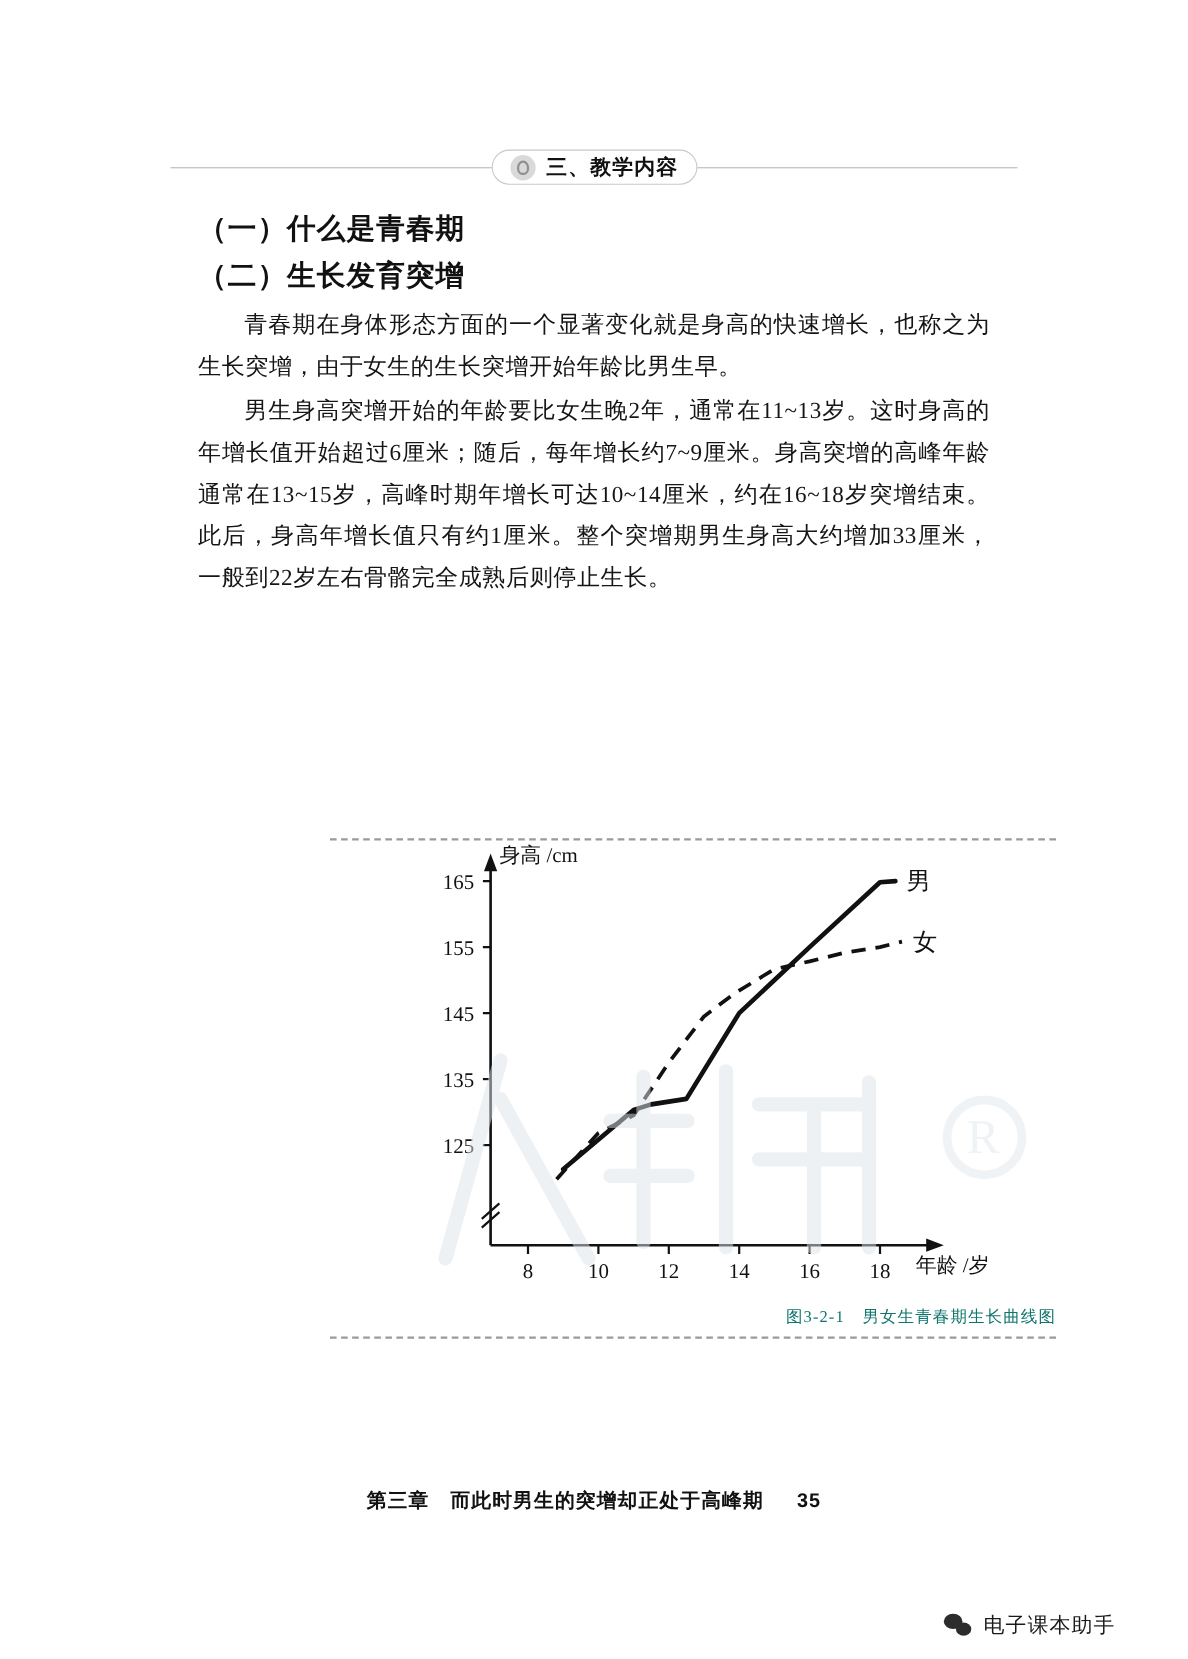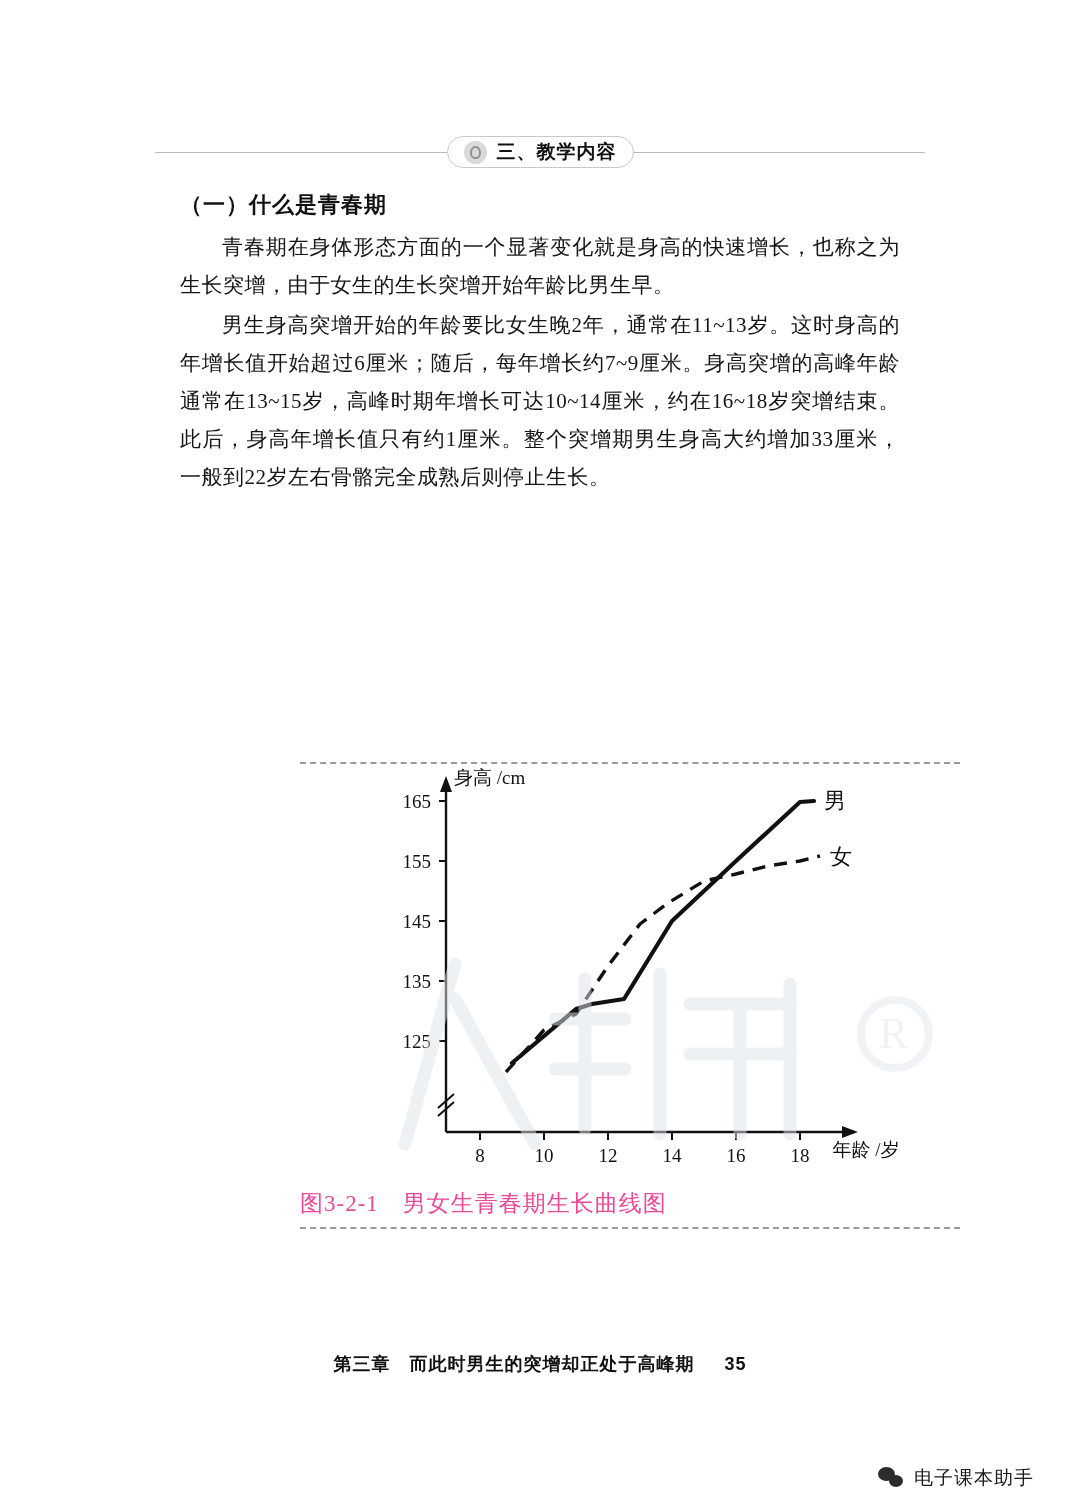--- a/index.html
+++ b/index.html
@@ -75,21 +75,21 @@
 
   
   .content {
     position: absolute;
     left: 180px;
     top: 190px;
     width: 720px;
   }
   h2.sec {
     font-family: "Liberation Sans", sans-serif;
-    font-size: 22px;
+    font-size: 26px;
     font-weight: bold;
     margin: 0 0 8px 0;
     letter-spacing: 1px;
     color: #111;
   }
   .sec-2 { margin-top: 34px; }
   p.para {
     margin: 0 0 2px 0;
     font-size: 21px;
     line-height: 38px;
@@ -111,26 +111,26 @@
     width: 660px;
     height: 0;
     border-top: 2px dashed #9a9a9a;
   }
   .fig-inner {
     position: relative;
     height: 430px;
     width: 660px;
   }
   .fig-caption {
-    text-align: left;
-    font-size: 23px;
+    text-align: right;
+    font-size: 15px;
     letter-spacing: 1px;
     margin-top: -6px;
     margin-bottom: 8px;
-    color: #ec4899;
+    color: #0f766e;
   }
 
   
   .watermark {
     position: absolute;
     left: 60px;
     top: 180px;
     width: 600px;
     height: 230px;
     pointer-events: none;
@@ -156,21 +156,21 @@
   .bottombar {
     position: absolute;
     left: 0;
     top: 1448px;
     width: 1080px;
     height: 60px;
     background: #ffffff;
     display: flex;
     align-items: center;
     justify-content: flex-end;
-    padding-right: 46px;
+    padding-right: 66px;
     box-sizing: border-box;
     gap: 10px;
   }
   .wx-icon {
     width: 26px; height: 22px;
     position: relative;
     flex: none;
   }
   .wx-icon .b1, .wx-icon .b2 {
     position: absolute;
@@ -197,20 +197,21 @@
       <span class="seal"></span>
       <span class="title-text">三、教学内容</span>
     </div>
     <div class="rule"></div>
   </div>
 
   <div class="content">
 
     <h2 class="sec">（一）什么是青春期</h2>
 
+    <h2 class="sec sec-2">（二）生长发育突增</h2>
     <p class="para">青春期在身体形态方面的一个显著变化就是身高的快速增长，也称之为生长突增，由于女生的生长突增开始年龄比男生早。</p>
     <p class="para">男生身高突增开始的年龄要比女生晚2年，通常在11~13岁。这时身高的年增长值开始超过6厘米；随后，每年增长约7~9厘米。身高突增的高峰年龄通常在13~15岁，高峰时期年增长可达10~14厘米，约在16~18岁突增结束。此后，身高年增长值只有约1厘米。整个突增期男生身高大约增加33厘米，一般到22岁左右骨骼完全成熟后则停止生长。</p>
   </div>
 
   <div class="figure">
     <div class="dash-rule"></div>
 
     <div class="fig-inner">
 
       

